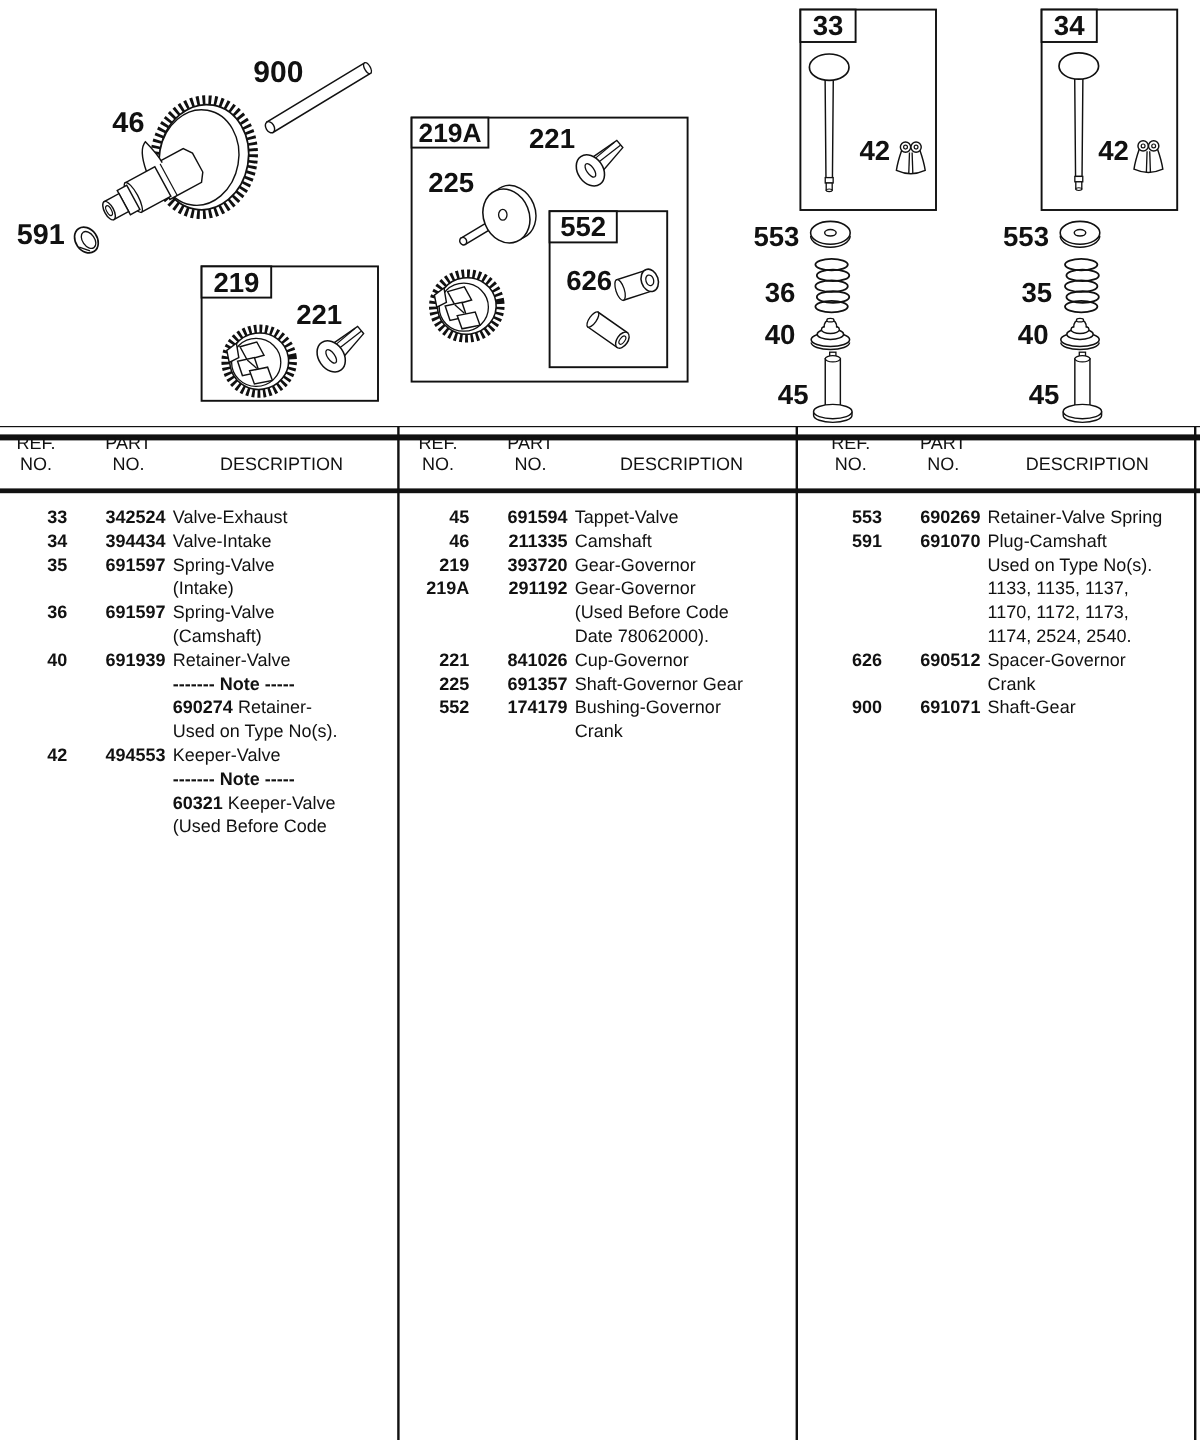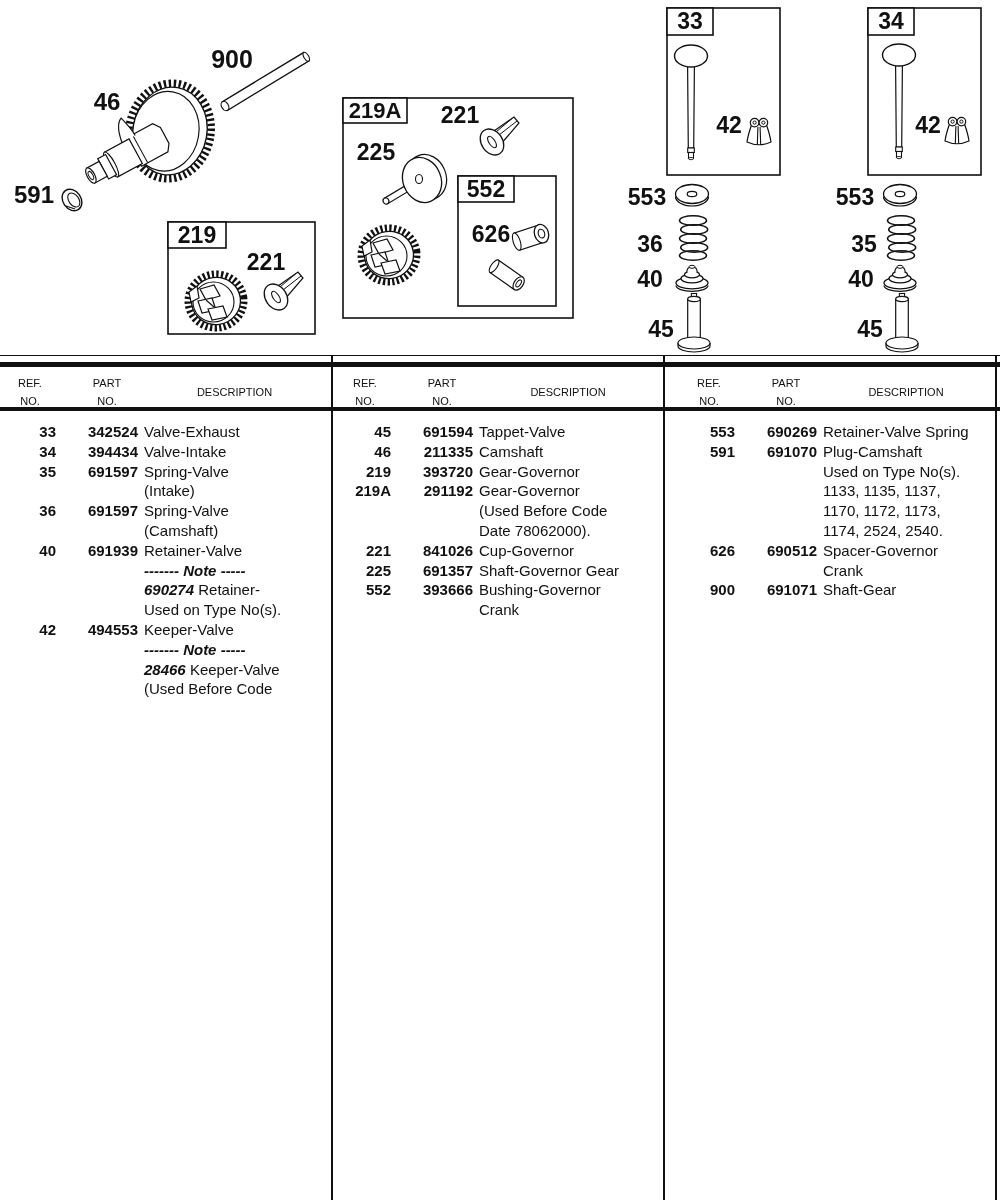--- a/index.html
+++ b/index.html
@@ -20,32 +20,32 @@
   .vline{position:absolute;top:0;height:845px;width:2px;background:#111;}
   .v1{left:331px;} .v2{left:663px;} .v3{left:995px;}
 
   .tcol{position:absolute;top:0;}
   .col0{left:0;width:331px;}
   .col1{left:335px;width:328px;}
   .col2{left:667px;width:328px;}
   .col-pad{padding-left:4px;}
   .col2 .col-pad{padding-left:16px;}
 
-  .thead{position:absolute;top:19px;left:0;right:0;display:flex;font-size:11px;line-height:18px;align-items:center;}
+  .thead{position:absolute;top:6px;left:0;right:0;display:flex;font-size:15px;line-height:18px;}
   .hc{text-align:center;}
   .hc.ref{width:52px;}
   .hc.part{width:62px;margin-left:20px;}
   .hc.desc{flex:1;display:flex;align-items:flex-end;justify-content:center;padding-bottom:0px;}
 
   .tbody{position:absolute;top:67px;left:0;right:0;}
   .trow{display:flex;font-size:15px;line-height:19.8px;}
   .c.ref{width:52px;text-align:right;font-weight:bold;white-space:pre;}
   .c.part{width:62px;margin-left:20px;text-align:right;font-weight:bold;white-space:pre;}
   .c.desc{margin-left:6px;flex:1;white-space:pre;}
-  .bold{font-weight:bold;font-style:italic;}
+  .bold{font-weight:bold;}
 </style>
 </head>
 <body>
 
 <svg class="diagram" width="1000" height="356" viewBox="0 0 1000 356">
   <defs>
     <g id="gov-gear">
       <ellipse cx="0" cy="0" rx="28" ry="27" fill="none" stroke="#111" stroke-width="7" stroke-dasharray="2.3 2.3" transform="rotate(-8)"></ellipse>
       <ellipse cx="0" cy="0" rx="24.5" ry="23.5" fill="#fff" stroke="#111" stroke-width="1.3" transform="rotate(-8)"></ellipse>
       <ellipse cx="-2.5" cy="1" rx="20.5" ry="20" fill="#fff" stroke="#111" stroke-width="1.1"></ellipse>
@@ -289,21 +289,21 @@
           <div class="c desc">Keeper-Valve</div>
         </div>
         <div class="trow">
           <div class="c ref"></div>
           <div class="c part"></div>
           <div class="c desc"><span class="bold">------- Note -----</span></div>
         </div>
         <div class="trow">
           <div class="c ref"></div>
           <div class="c part"></div>
-          <div class="c desc"><span class="bold">28466</span> Keeper-Valve</div>
+          <div class="c desc"><span class="bold">60321</span> Keeper-Valve</div>
         </div>
         <div class="trow">
           <div class="c ref"></div>
           <div class="c part"></div>
           <div class="c desc">(Used Before Code</div>
         </div>
       </div>
   </div>
 
   <div class="tcol col1">
@@ -350,21 +350,21 @@
           <div class="c part">841026</div>
           <div class="c desc">Cup-Governor</div>
         </div>
         <div class="trow">
           <div class="c ref">225</div>
           <div class="c part">691357</div>
           <div class="c desc">Shaft-Governor Gear</div>
         </div>
         <div class="trow">
           <div class="c ref">552</div>
-          <div class="c part">393666</div>
+          <div class="c part">174179</div>
           <div class="c desc">Bushing-Governor</div>
         </div>
         <div class="trow">
           <div class="c ref"></div>
           <div class="c part"></div>
           <div class="c desc">Crank</div>
         </div>
       </div>
   </div>
 

